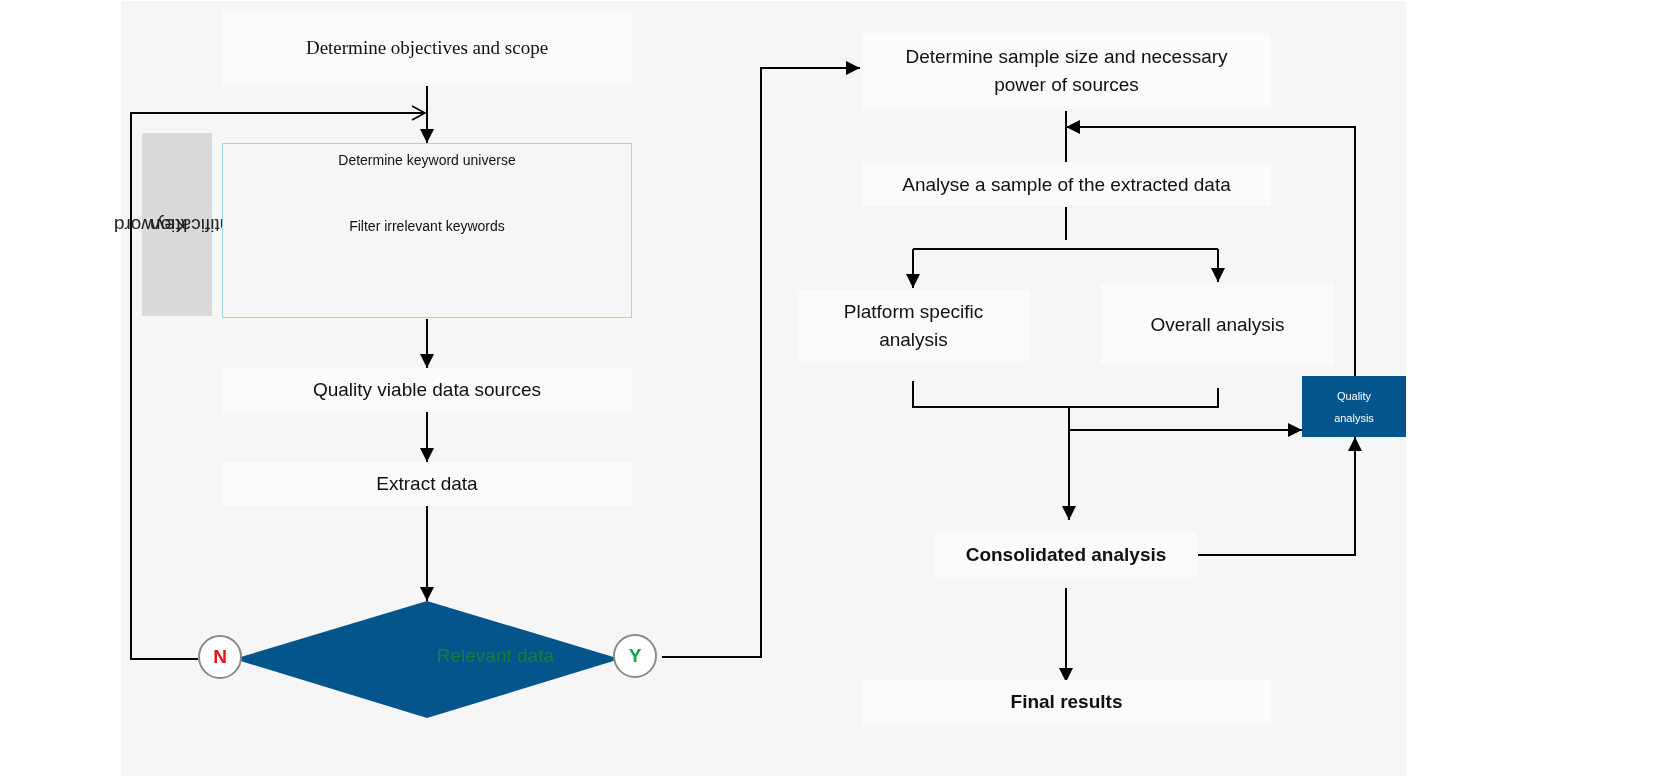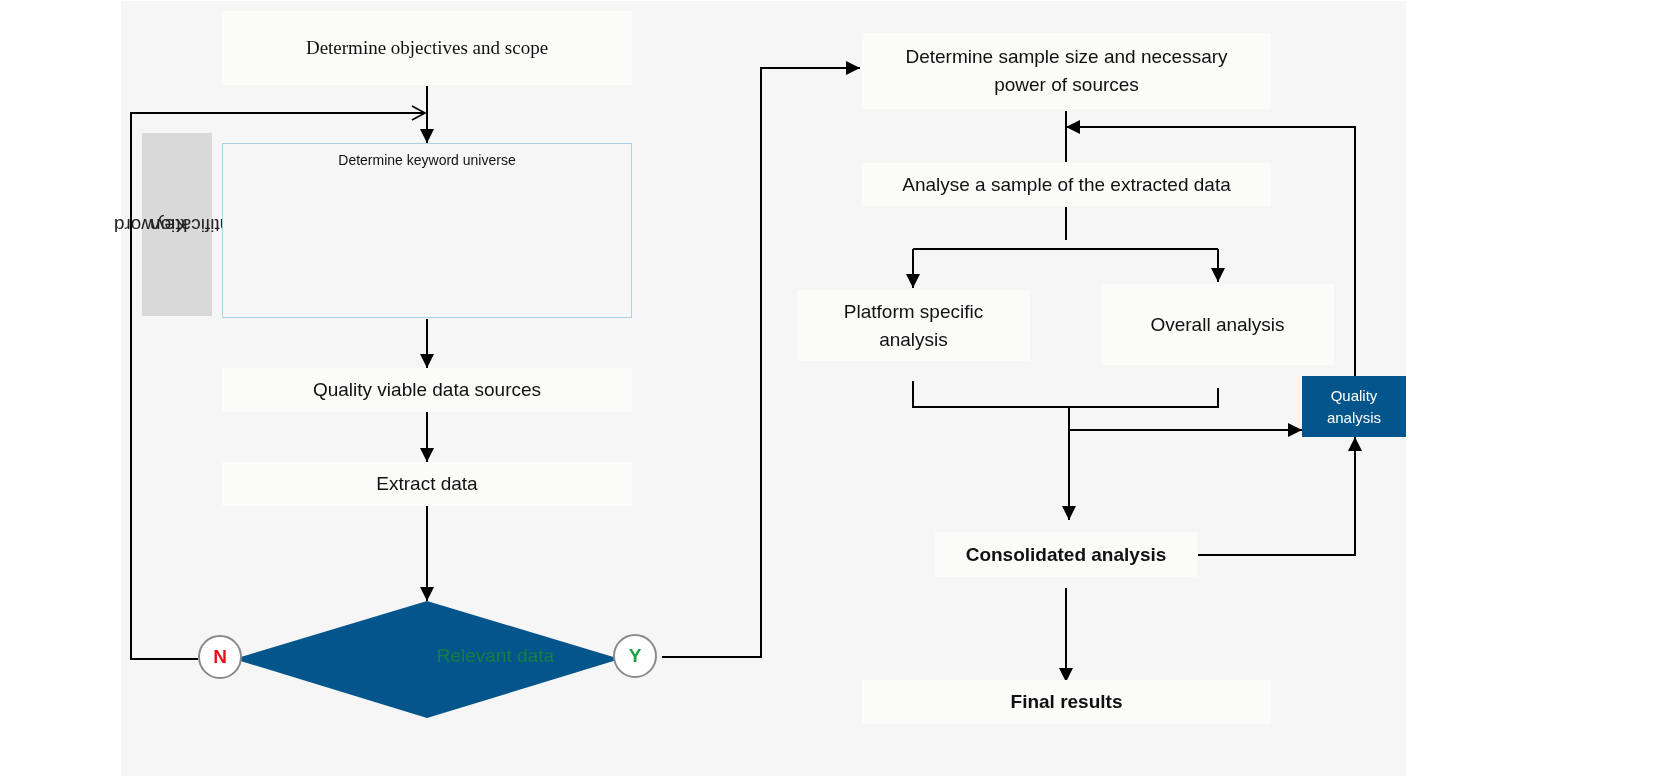--- a/index.html
+++ b/index.html
@@ -12,21 +12,21 @@
   .bold { font-weight: bold; }
   .kw-frame { position: absolute; left: 222px; top: 143px; width: 410px; height: 175px;
               border: 1.5px solid #a9d3e3; background: #f6f6f6; box-sizing: border-box; }
   .kw-text { position: absolute; left: 0; width: 100%; text-align: center; font-size: 14px; }
   .side-label { position: absolute; left: 142px; top: 133px; width: 70px; height: 183px; background: #d9d9d9;
                 display: flex; align-items: center; justify-content: center; }
   .side-label span { transform: rotate(-90deg); white-space: nowrap; text-align: center; font-size: 19px;
                      line-height: 26px; color: #222; display: block; }
   .qc { position: absolute; left: 1302px; top: 376px; width: 104px; height: 61px; background: #03558c;
         color: #fff; display: flex; align-items: center; justify-content: center; text-align: center;
-        font-size: 15px; line-height: 22px; }
+        font-size: 11px; line-height: 22px; }
   .decision-label { position: absolute; left: 300px; top: 645px; width: 254px; text-align: right;
                     color: #15803d; font-size: 19px; }
   .yn { position: absolute; width: 44px; height: 44px; border-radius: 50%; background: #fff;
         border: 2.5px solid #8a8a8a; box-sizing: border-box; display: flex; align-items: center;
         justify-content: center; font-weight: bold; font-size: 19px; }
 </style>
 </head>
 <body>
 
 <div id="panel"></div>
@@ -78,20 +78,21 @@
 <div class="box" style="left:222px;top:11px;width:410px;height:74px;font-family:Liberation Serif, serif;">
   <span>Determine objectives and scope</span>
 </div>
 
 <div class="side-label">
   <span><span>Keyword</span><br><span>identification</span></span>
 </div>
 
 <div class="kw-frame">
   <div class="kw-text" style="top:8px;">Determine keyword universe</div>
+  <div class="kw-text" style="top:74px;">Filter irrelevant keywords</div>
 </div>
 
 <div class="box" style="left:222px;top:368px;width:410px;height:44px;">
   <span>Quality viable data sources</span>
 </div>
 <div class="box" style="left:222px;top:462px;width:410px;height:44px;">
   <span>Extract data</span>
 </div>
 
 <div class="decision-label">Relevant data</div>

